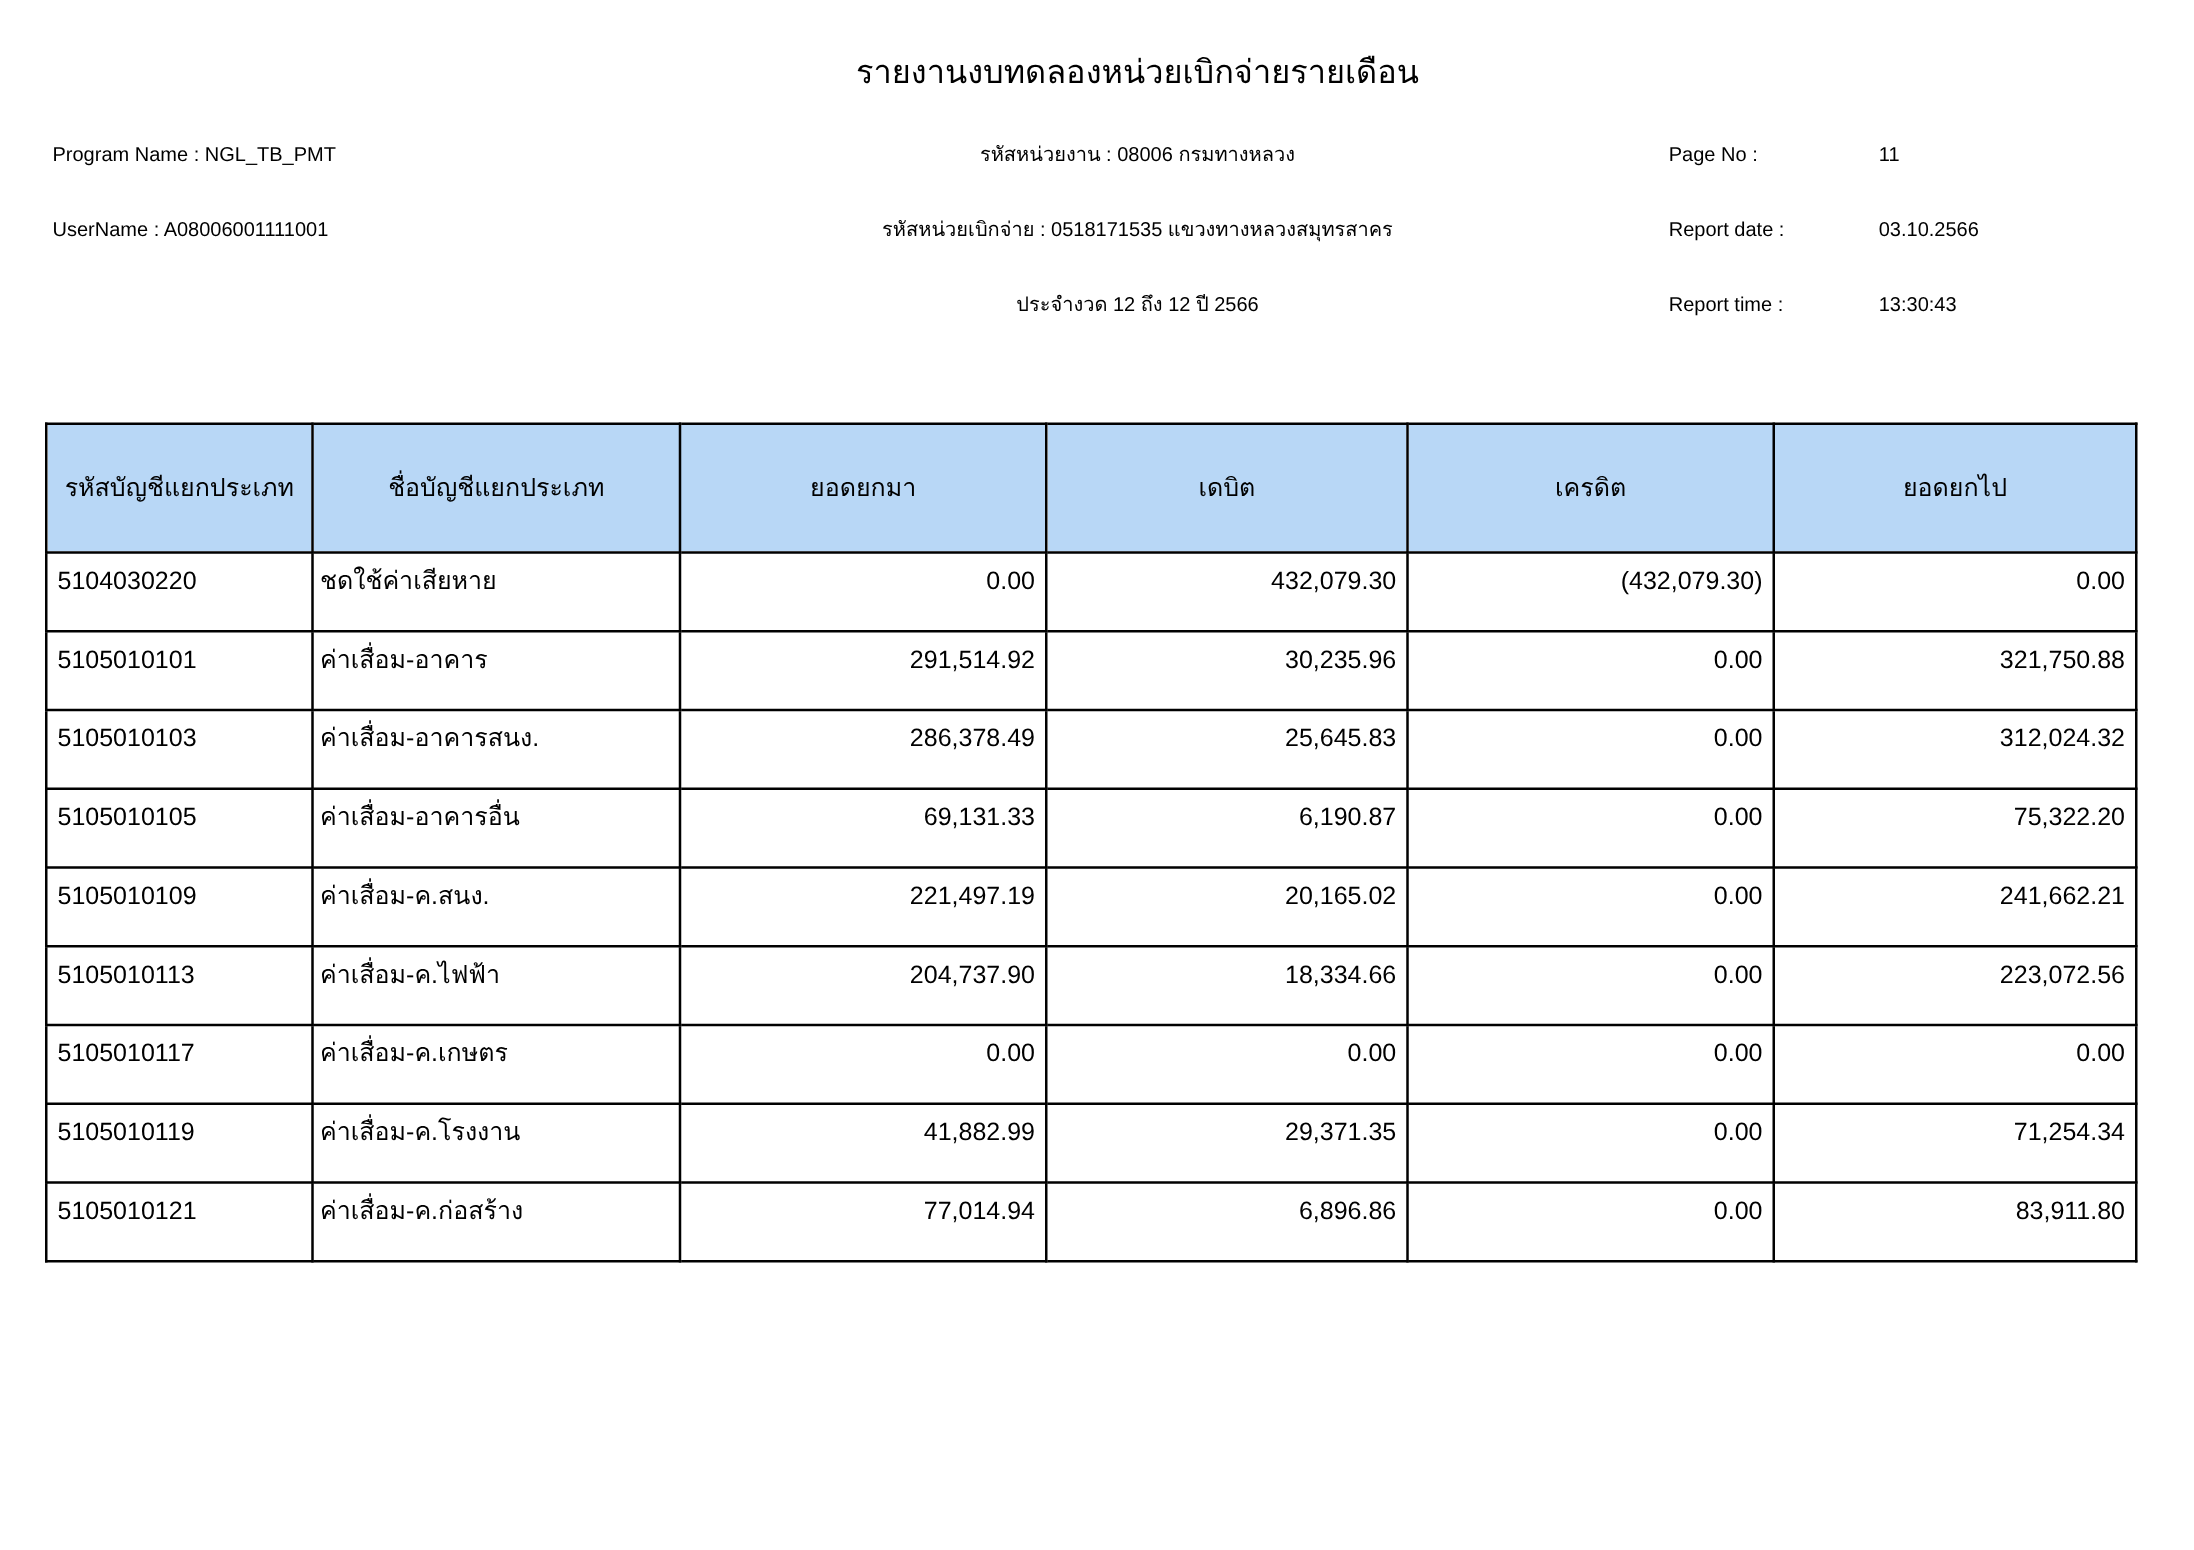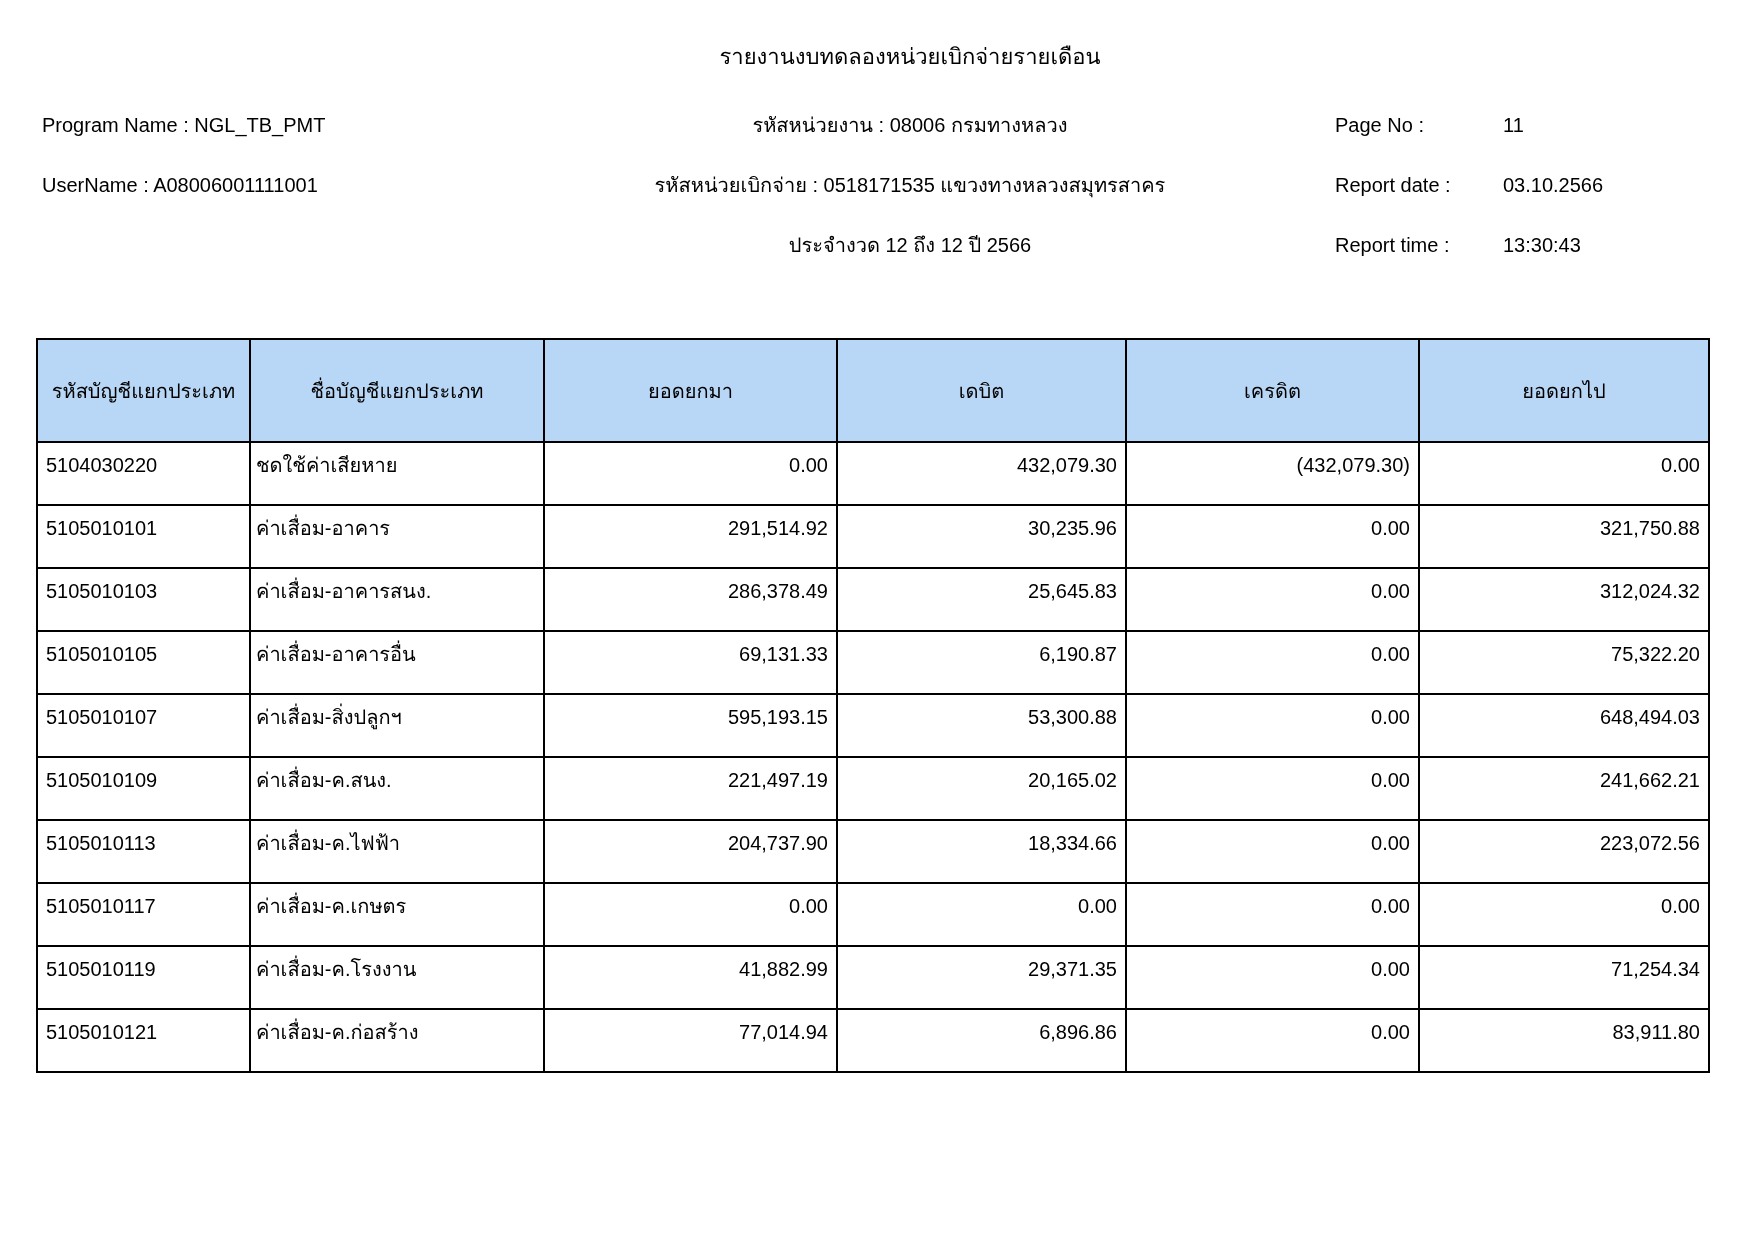--- a/index.html
+++ b/index.html
@@ -8,26 +8,26 @@
     font-family: "Liberation Sans", sans-serif;
     color: #000000;
   }
   .page {
     position: relative;
     width: 1755px;
     height: 1240px;
     background: #ffffff;
     overflow: hidden;
   }
-  .line { position: absolute; white-space: nowrap; font-size: 20px; line-height: 24px; }
+  .line { position: absolute; white-space: nowrap; font-size: 16px; line-height: 24px; }
   .title-line {
     position: absolute;
     left: 65px; top: 44px; width: 1690px;
     text-align: center;
-    font-size: 22px; line-height: 26px;
+    font-size: 26px; line-height: 26px;
   }
   .center-line { left: 65px; width: 1690px; text-align: center; }
   .left-col   { left: 42px; }
   .right-label { left: 1335px; }
   .right-value { left: 1503px; }
   .rowA { top: 113px; }
   .rowB { top: 173px; }
   .rowC { top: 233px; }
 
   .tb-wrap { position: absolute; left: 36px; top: 338px; }
@@ -130,28 +130,20 @@
           </tr>
           <tr>
             <td class="c0">5105010105</td>
             <td class="c1">ค่าเสื่อม-อาคารอื่น</td>
             <td class="c2">69,131.33</td>
             <td class="c3">6,190.87</td>
             <td class="c4">0.00</td>
             <td class="c5">75,322.20</td>
           </tr>
           <tr>
-            <td class="c0">5105010107</td>
-            <td class="c1">ค่าเสื่อม-สิ่งปลูกฯ</td>
-            <td class="c2">595,193.15</td>
-            <td class="c3">53,300.88</td>
-            <td class="c4">0.00</td>
-            <td class="c5">648,494.03</td>
-          </tr>
-          <tr>
             <td class="c0">5105010109</td>
             <td class="c1">ค่าเสื่อม-ค.สนง.</td>
             <td class="c2">221,497.19</td>
             <td class="c3">20,165.02</td>
             <td class="c4">0.00</td>
             <td class="c5">241,662.21</td>
           </tr>
           <tr>
             <td class="c0">5105010113</td>
             <td class="c1">ค่าเสื่อม-ค.ไฟฟ้า</td>

